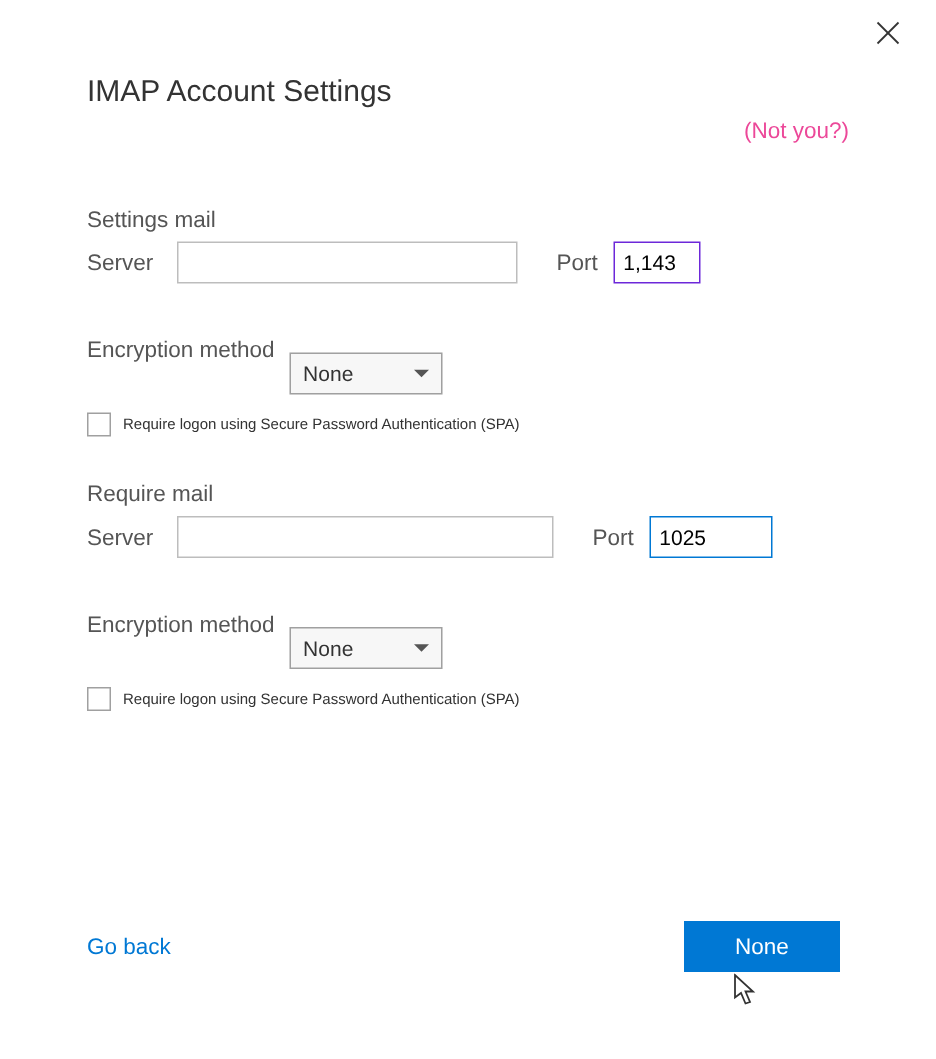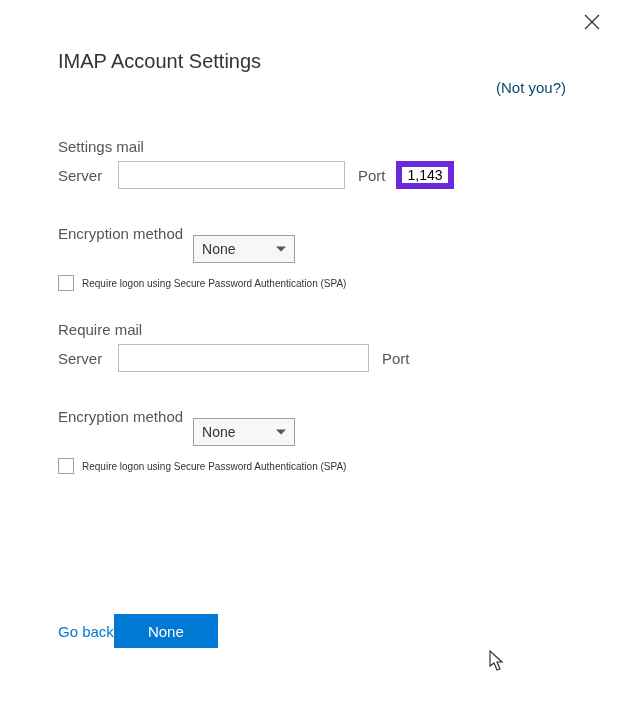--- a/index.html
+++ b/index.html
@@ -30,21 +30,21 @@
     font-weight: 400;
     color: #333;
     margin-bottom: 6px;
   }
   .notyou-row {
     display: flex;
     justify-content: flex-end;
     margin-bottom: 42px;
   }
   .link {
-    color: #0c4a6e;
+    color: #ec4899;
     font-size: 15px;
     cursor: pointer;
   }
   .section-label {
     font-size: 15px;
     color: #555;
     margin-bottom: 6px;
   }
   .row {
     display: flex;
@@ -61,28 +61,28 @@
     width: 227px;
     height: 28px;
     border: 1px solid #bdbdbd;
     background: #fff;
     font-size: 14px;
     padding: 0 6px;
   }
   .port-label {
     font-size: 15px;
     color: #555;
-    margin-left: 13px;
+    margin-left: 26px;
     margin-right: 10px;
     text-align: right;
   }
   .input-port {
     width: 58px;
     height: 28px;
-    border: 6px solid #6d28d9;
+    border: 1px solid #6d28d9;
     background: #fff;
     font-size: 14px;
     padding: 0 6px;
     text-align: left;
   }
   .input-port.focused {
     border: 1px solid #0078d4;
     outline: none;
   }
   .enc-row {
@@ -135,22 +135,23 @@
     flex-shrink: 0;
   }
   .cb-label {
     font-size: 10px;
     color: #333;
   }
   .footer {
     position: absolute;
     bottom: 58px;
     left: 58px;
-    right: 50px;
-    display: flex;
+    right: 64px;
+    display: flex;
+    justify-content: space-between;
     align-items: center;
   }
   .goback {
     color: #0078d4;
     font-size: 15px;
     cursor: pointer;
   }
   .next-btn {
     width: 104px;
     height: 34px;
@@ -203,20 +204,21 @@
   <div class="cb-row">
     <div class="checkbox"></div>
     <span class="cb-label">Require logon using Secure Password Authentication (SPA)</span>
   </div>
 
   <div class="section-label">Require mail</div>
   <div class="row">
     <span class="field-label">Server</span>
     <input type="text" class="input-server" style="width: 251px;" value="">
     <span class="port-label">Port</span>
+    <input type="text" class="input-port focused" style="width: 82px;" value="1025">
   </div>
   <div class="enc-row">
     <span class="enc-label">Encryption method</span>
     <div class="select-wrap">
       <span>None</span>
       <div class="chev"></div>
     </div>
   </div>
   <div class="cb-row">
     <div class="checkbox"></div>

